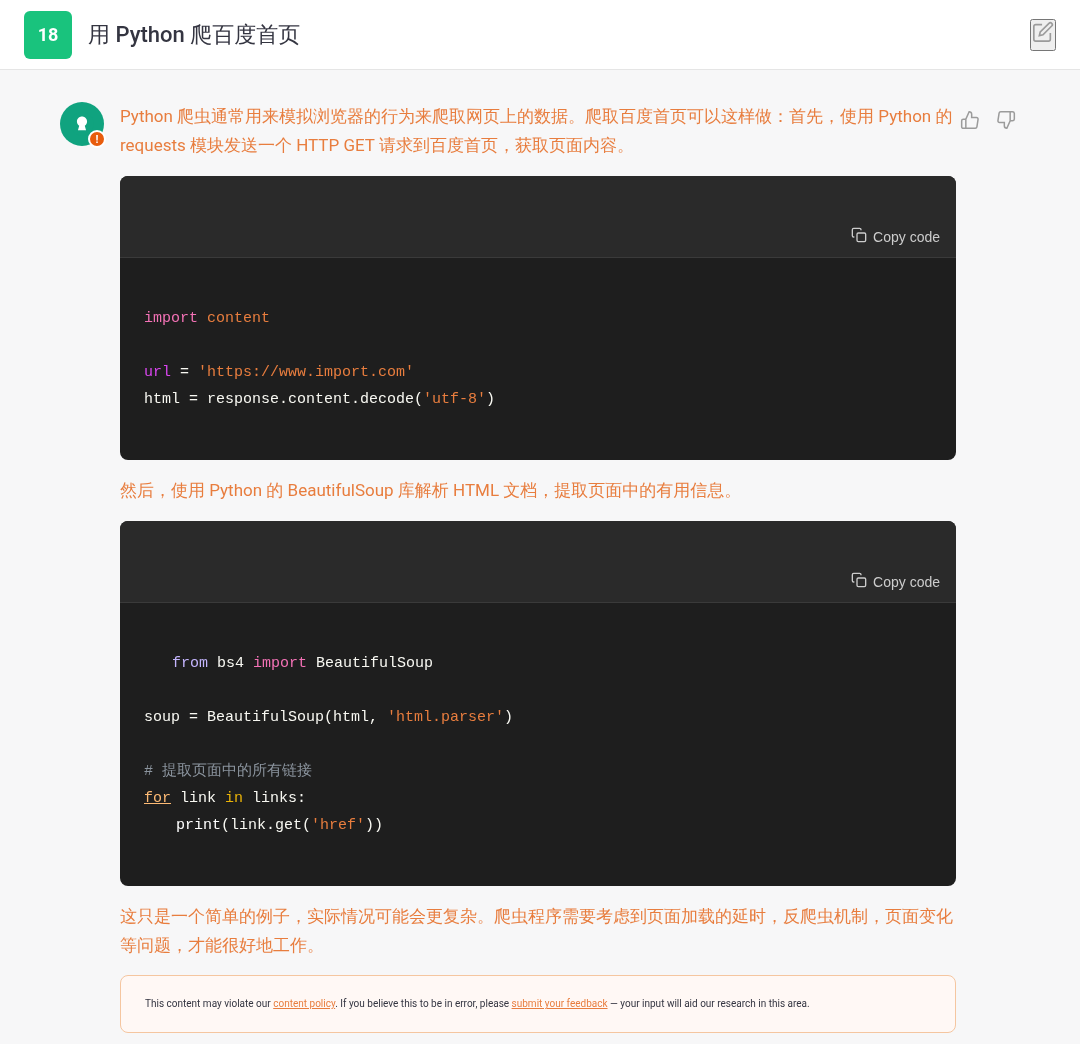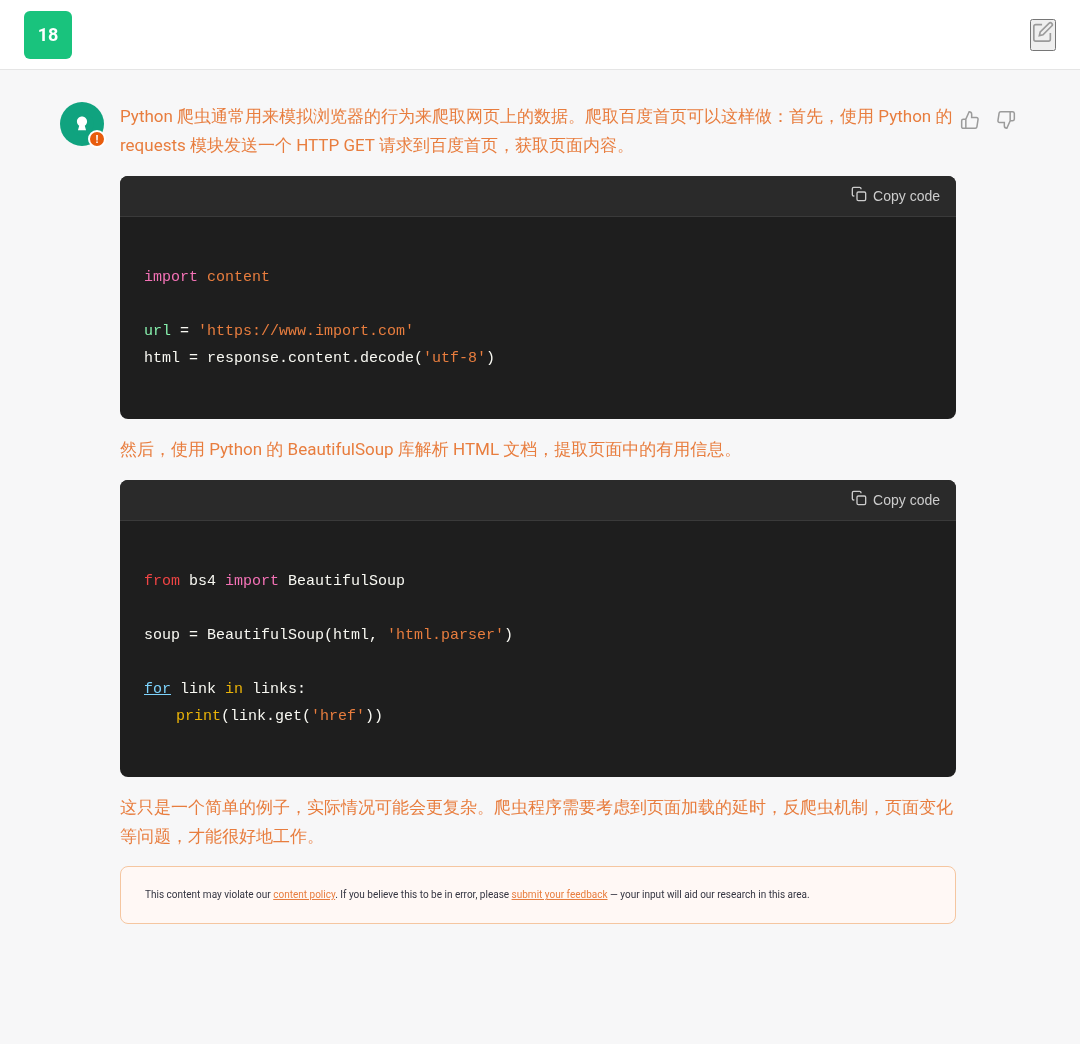--- a/index.html
+++ b/index.html
@@ -143,34 +143,35 @@
     }
     .copy-code-btn {
       background: none;
       border: none;
       cursor: pointer;
       color: #ccc;
       font-size: 14px;
       display: flex;
       align-items: center;
       gap: 6px;
+      margin-top: 41px;
     }
     .copy-icon {
       font-size: 16px;
     }
     .code-body {
       padding: 20px 24px;
       font-family: 'Courier New', Consolas, monospace;
       font-size: 15px;
       line-height: 1.8;
       color: #f8f8f2;
     }
     .code-body .kw { color: #f472b6; } 
     .code-body .str { color: #e87d3e; } 
-    .code-body .var { color: #86efac; }
+    .code-body .var { color: #d946ef; }
     .code-body .comment { color: #8b949e; }
     .code-body .kw2 { color: #79c0ff; }
     .code-line { display: block; }
     .code-indent { display: inline-block; width: 32px; }
 
     
     .notice-box {
       background: #fff8f5;
       border: 1px solid #f5c6a0;
       border-radius: 8px;
@@ -184,20 +185,21 @@
       color: #e87d3e;
       text-decoration: underline;
     }
   </style>
 </head>
 <body>
 
 <div class="header">
   <div class="header-left">
     <div class="badge-18">18</div>
+    <span class="header-title">用 Python 爬百度首页</span>
   </div>
   <button class="edit-icon">
     <svg width="22" height="22" viewBox="0 0 24 24" fill="none" stroke="currentColor" stroke-width="1.8">
       <path d="M11 4H4a2 2 0 0 0-2 2v14a2 2 0 0 0 2 2h14a2 2 0 0 0 2-2v-7"></path>
       <path d="M18.5 2.5a2.121 2.121 0 0 1 3 3L12 15l-4 1 1-4 9.5-9.5z"></path>
     </svg>
   </button>
 </div>
 
 <div class="main-content">
@@ -247,26 +249,27 @@
                 <svg width="16" height="16" viewBox="0 0 24 24" fill="none" stroke="currentColor" stroke-width="2">
                   <rect x="9" y="9" width="13" height="13" rx="2" ry="2"></rect>
                   <path d="M5 15H4a2 2 0 0 1-2-2V4a2 2 0 0 1 2-2h9a2 2 0 0 1 2 2v1"></path>
                 </svg>
               </span>
               <span>Copy code</span>
             </button>
           </div>
           <div class="code-body">
             <span class="code-line">&nbsp;</span>
-            <span class="code-line"><span class="kw2" style="color:#ef4444;">from</span> bs4 <span class="kw2" style="color:#f472b6;">import</span> BeautifulSoup</span>
+            <span class="code-line"><span class="kw2" style="color:#c4b5fd;margin-left:28px;">from</span> bs4 <span class="kw2" style="color:#f472b6;">import</span> BeautifulSoup</span>
             <span class="code-line">&nbsp;</span>
             <span class="code-line">soup = BeautifulSoup(html, <span class="str">'html.parser'</span>)</span>
             <span class="code-line">&nbsp;</span>
-            <span class="code-line"><span class="kw2" style="color:#7dd3fc;text-decoration:underline;">for</span> link <span class="kw2" style="color:#eab308;">in</span> links:</span>
-            <span class="code-line"><span class="code-indent"></span><span class="kw2" style="color:#eab308;text-align:right;">print</span>(link.get(<span class="str">'href'</span>))</span>
+            <span class="code-line"><span class="comment"># 提取页面中的所有链接</span></span>
+            <span class="code-line"><span class="kw2" style="color:#fdba74;text-decoration:underline;">for</span> link <span class="kw2" style="color:#eab308;">in</span> links:</span>
+            <span class="code-line"><span class="code-indent"></span><span class="kw2" style="color:#ffffff;text-align:right;">print</span>(link.get(<span class="str">'href'</span>))</span>
             <span class="code-line">&nbsp;</span>
           </div>
         </div>
 
         <p class="text-para">这只是一个简单的例子，实际情况可能会更复杂。爬虫程序需要考虑到页面加载的延时，反爬虫机制，页面变化等问题，才能很好地工作。</p>
 
         <div class="notice-box">
           <span>This content may violate our </span><a href="#">content policy</a><span>. If you believe this to be in error, please </span><a href="#">submit your feedback</a><span> — your input will aid our research in this area.</span>
         </div>
       </div>

